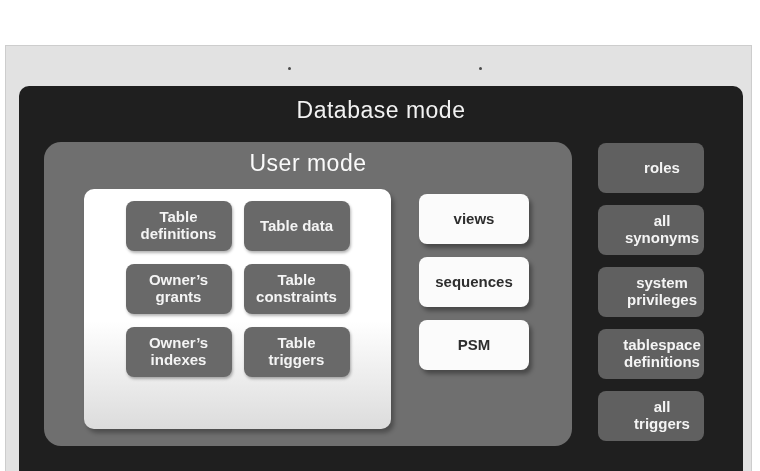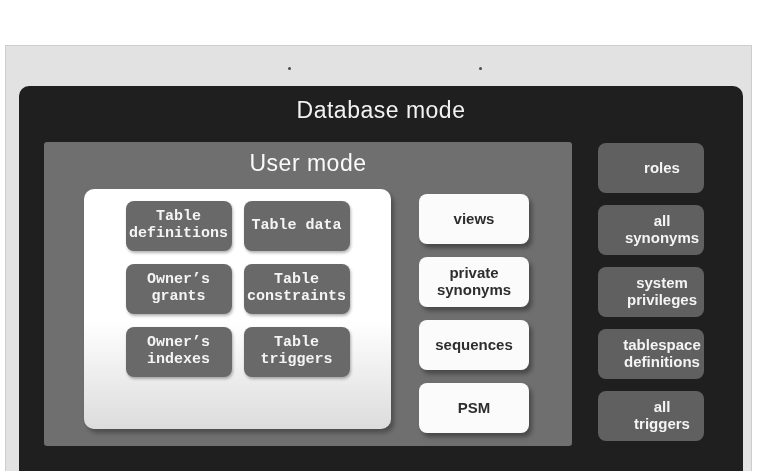--- a/index.html
+++ b/index.html
@@ -46,21 +46,21 @@
     letter-spacing: 0.5px;
     color: #f2f2f2;
   }
 
   
   .user-box {
     position: absolute;
     left: 25px; top: 56px;
     width: 528px; height: 304px;
     background: #6f6f6f;
-    border-radius: 3px;
+    border-radius: 17px;
   }
   .user-title {
     margin-top: 8px;
     text-align: center;
     font-size: 23px;
     letter-spacing: 0.5px;
     color: #fafafa;
   }
 
   
@@ -80,21 +80,20 @@
     color: #141414;
   }
   .table-grid {
     width: 224px;
     margin: 12px auto 0;
     display: grid;
     grid-template-columns: 106px 106px;
     grid-auto-rows: 50px;
     column-gap: 12px;
     row-gap: 13px;
-    font-family: Liberation Mono, monospace;
   }
 
   
   .chip {
     display: flex;
     align-items: center;
     justify-content: center;
     text-align: center;
     font-weight: bold;
     font-size: 15px;
@@ -159,21 +158,20 @@
           <div class="chip chip-dark">Table data</div>
           <div class="chip chip-dark">Owner’s grants</div>
           <div class="chip chip-dark">Table constraints</div>
           <div class="chip chip-dark">Owner’s indexes</div>
           <div class="chip chip-dark">Table triggers</div>
         </div>
       </div>
 
       <div class="mid-col">
         <div class="chip">views</div>
-        <div class="chip">private synonyms</div>
         <div class="chip">sequences</div>
         <div class="chip">PSM</div>
       </div>
     </div>
 
     <div class="right-col">
       <div class="chip">roles</div>
       <div class="chip">all synonyms</div>
       <div class="chip">system privileges</div>
       <div class="chip">tablespace definitions</div>

